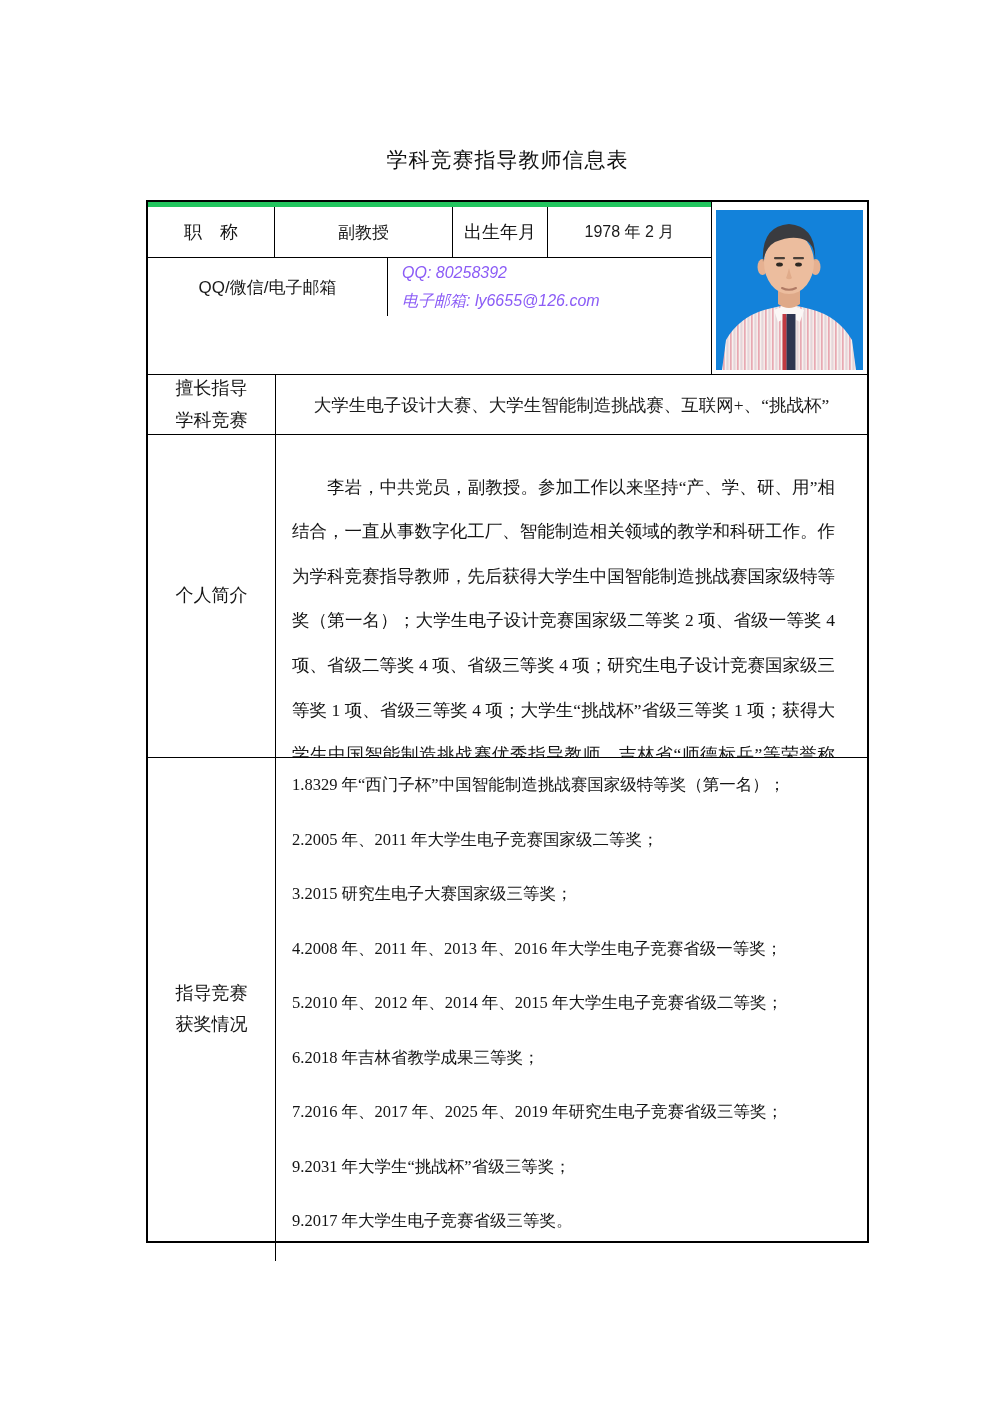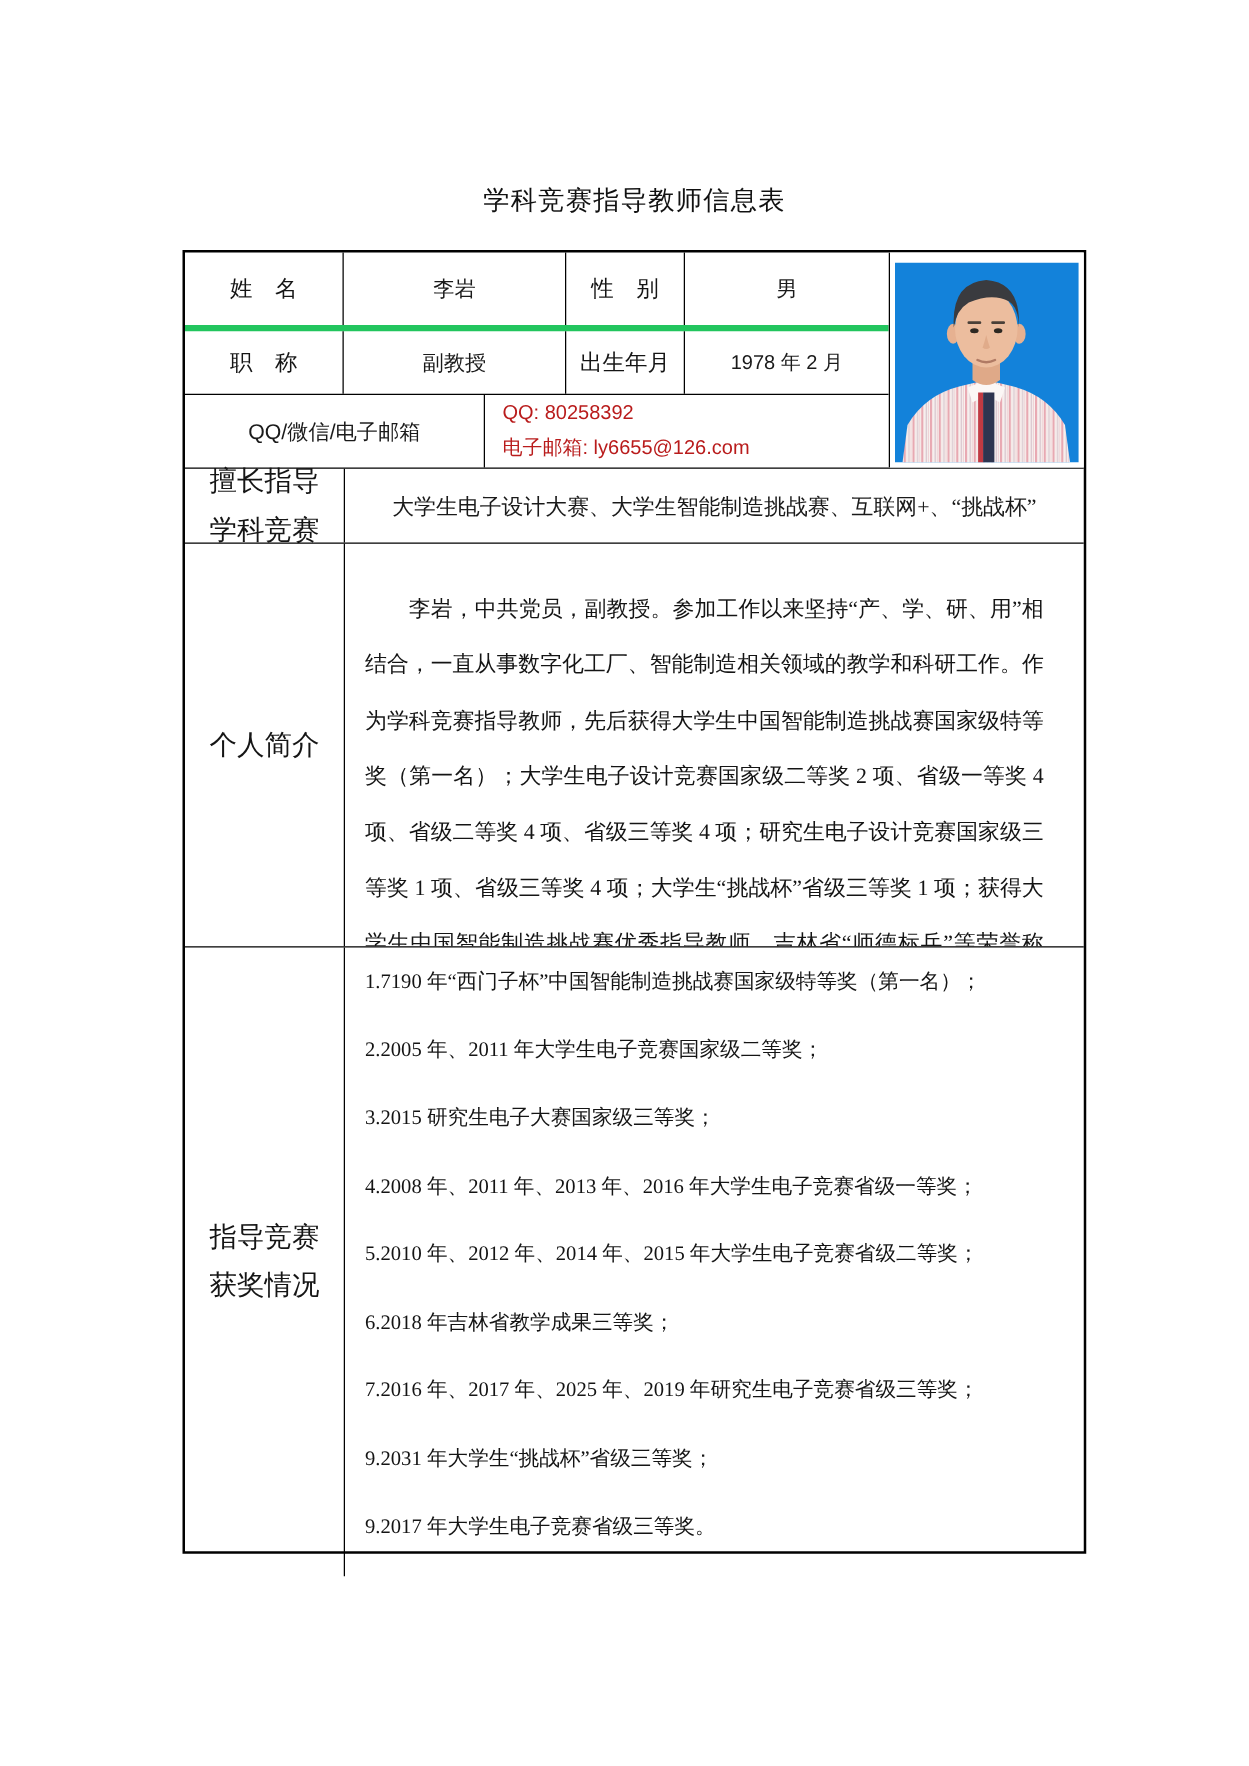--- a/index.html
+++ b/index.html
@@ -33,33 +33,33 @@
   .bl{border-left:1px solid #000;}
   .bt{border-top:1px solid #000;}
   .w-name-lbl{width:126px;}
   .w-name-val{width:178px;}
   .w-sex-lbl{width:95px;}
   .w-sex-val{flex:1;}
   .w-qq-lbl{width:239px;}
   .w-qq-val{flex:1;align-items:flex-start;justify-content:flex-start;flex-direction:column;
     padding:6px 0 6px 14px;justify-content:center;}
   .sans{font-family:"Liberation Sans","DejaVu Sans",sans-serif;font-size:16px;}
-  .qq-line{line-height:1.75;color:#b91c1c;}
+  .qq-line{line-height:1.75;color:#8b5cf6;font-style:italic;}
   .photo-cell{
     width:157px;border-left:1px solid #000;background:#fff;
     position:relative;
   }
   .photo-cell svg{position:absolute;left:4px;top:8px;}
   .mid{display:flex;flex:0 0 auto;}
   .r4{height:60px;}
   .r5{height:323px;}
   .r6{flex:1;}
   .side-lbl{
     width:127px;display:flex;flex-direction:column;align-items:center;justify-content:center;
-    font-size:22px;line-height:1.75;color:#151515;flex:0 0 auto;
+    font-size:18px;line-height:1.75;color:#151515;flex:0 0 auto;
   }
   .content{flex:1;border-left:1px solid #000;overflow:hidden;}
   .skill-val{display:flex;align-items:center;justify-content:center;font-size:17.5px;}
   .bio{
     padding:12px 32px 0 16px;font-size:17.5px;line-height:2.55;
     text-align:justify;text-indent:2em;color:#141414;
   }
   .awards{padding:12px 14px 0 16px;}
   .awards p{
     margin:0 0 24px 0;font-size:16.5px;line-height:1.85;color:#141414;text-align:left;
@@ -67,26 +67,20 @@
 </style>
 </head>
 <body>
 
 <div class="sheet-title">学科竞赛指导教师信息表</div>
 
 <div class="tbl">
 
   <div class="top">
     <div class="top-left">
-      <div class="row r1">
-        <div class="cell lbl w-name-lbl">姓　名</div>
-        <div class="cell bl w-name-val">李岩</div>
-        <div class="cell lbl bl w-sex-lbl">性　别</div>
-        <div class="cell bl w-sex-val">男</div>
-      </div>
       <div class="row r2">
         <div class="cell lbl w-name-lbl">职　称</div>
         <div class="cell bl w-name-val">副教授</div>
         <div class="cell lbl bl w-sex-lbl">出生年月</div>
         <div class="cell bl w-sex-val sans">1978 年 2 月</div>
       </div>
       <div class="row r3">
         <div class="cell w-qq-lbl sans" style="font-size:17px;">QQ/微信/电子邮箱</div>
         <div class="cell bl w-qq-val sans">
           <div class="qq-line">QQ: 80258392</div>
@@ -152,21 +146,21 @@
       <p class="bio">李岩，中共党员，副教授。参加工作以来坚持“产、学、研、用”相结合，一直从事数字化工厂、智能制造相关领域的教学和科研工作。作为学科竞赛指导教师，先后获得大学生中国智能制造挑战赛国家级特等奖（第一名）；大学生电子设计竞赛国家级二等奖 2 项、省级一等奖 4 项、省级二等奖 4 项、省级三等奖 4 项；研究生电子设计竞赛国家级三等奖 1 项、省级三等奖 4 项；大学生“挑战杯”省级三等奖 1 项；获得大学生中国智能制造挑战赛优秀指导教师、吉林省“师德标兵”等荣誉称号。</p>
     </div>
   </div>
 
   <div class="mid r6 bt">
     <div class="side-lbl">
       <span>指导竞赛</span>
       <span>获奖情况</span>
     </div>
     <div class="content awards">
-      <p>1.7190 年“西门子杯”中国智能制造挑战赛国家级特等奖（第一名）；</p>
+      <p>1.8329 年“西门子杯”中国智能制造挑战赛国家级特等奖（第一名）；</p>
       <p>2.2005 年、2011 年大学生电子竞赛国家级二等奖；</p>
       <p>3.2015 研究生电子大赛国家级三等奖；</p>
       <p>4.2008 年、2011 年、2013 年、2016 年大学生电子竞赛省级一等奖；</p>
       <p>5.2010 年、2012 年、2014 年、2015 年大学生电子竞赛省级二等奖；</p>
       <p>6.2018 年吉林省教学成果三等奖；</p>
       <p>7.2016 年、2017 年、2025 年、2019 年研究生电子竞赛省级三等奖；</p>
       <p>9.2031 年大学生“挑战杯”省级三等奖；</p>
       <p>9.2017 年大学生电子竞赛省级三等奖。</p>
     </div>
   </div>

